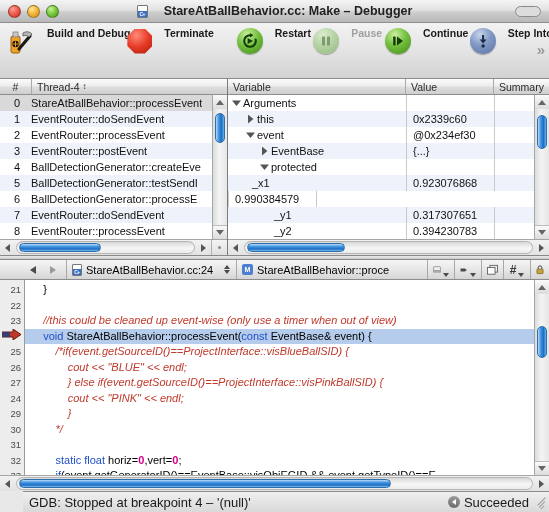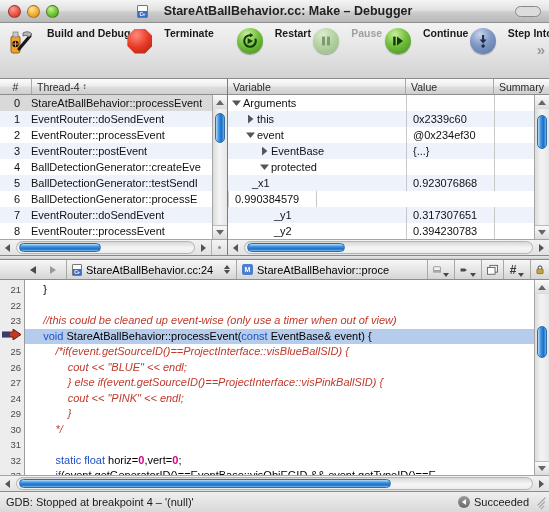--- a/index.html
+++ b/index.html
@@ -187,22 +187,22 @@
   .kw  { color:#2050c8; }
   .num2{ color:#d1008a; font-weight:bold; }
   .arrow-mark {
     position:absolute; left:2px; width:22px; height:11px;
   }
 
   
   .statusbar {
     height:21px; flex:0 0 21px; display:flex; align-items:center;
     background:linear-gradient(to bottom,#efefef,#d9d9d9);
-    border-top:1px solid #8c8c8c; font-size:11px; color:#1a1a1a;
-    padding:0 6px; position:relative;
+    border-top:1px solid #8c8c8c; font-size:13px; color:#1a1a1a;
+    padding:0 6px; position:relative;margin-left:23px;
   }
   .status-right { margin-left:auto; display:flex; align-items:center; gap:4px; padding-right:14px;}
   .back-ico { width:12px; height:12px; border-radius:50%;
               background:linear-gradient(to bottom,#9a9a9a,#6c6c6c);
               display:flex; align-items:center; justify-content:center; }
   .back-ico i { width:0;height:0;border-top:3px solid transparent;border-bottom:3px solid transparent;
                 border-right:4px solid #fff; }
   .grip { position:absolute; right:2px; bottom:2px; width:12px; height:12px; }
   .grip span { position:absolute; background:#9a9a9a; height:1px; width:11px;
                transform:rotate(-45deg); transform-origin:center; }

